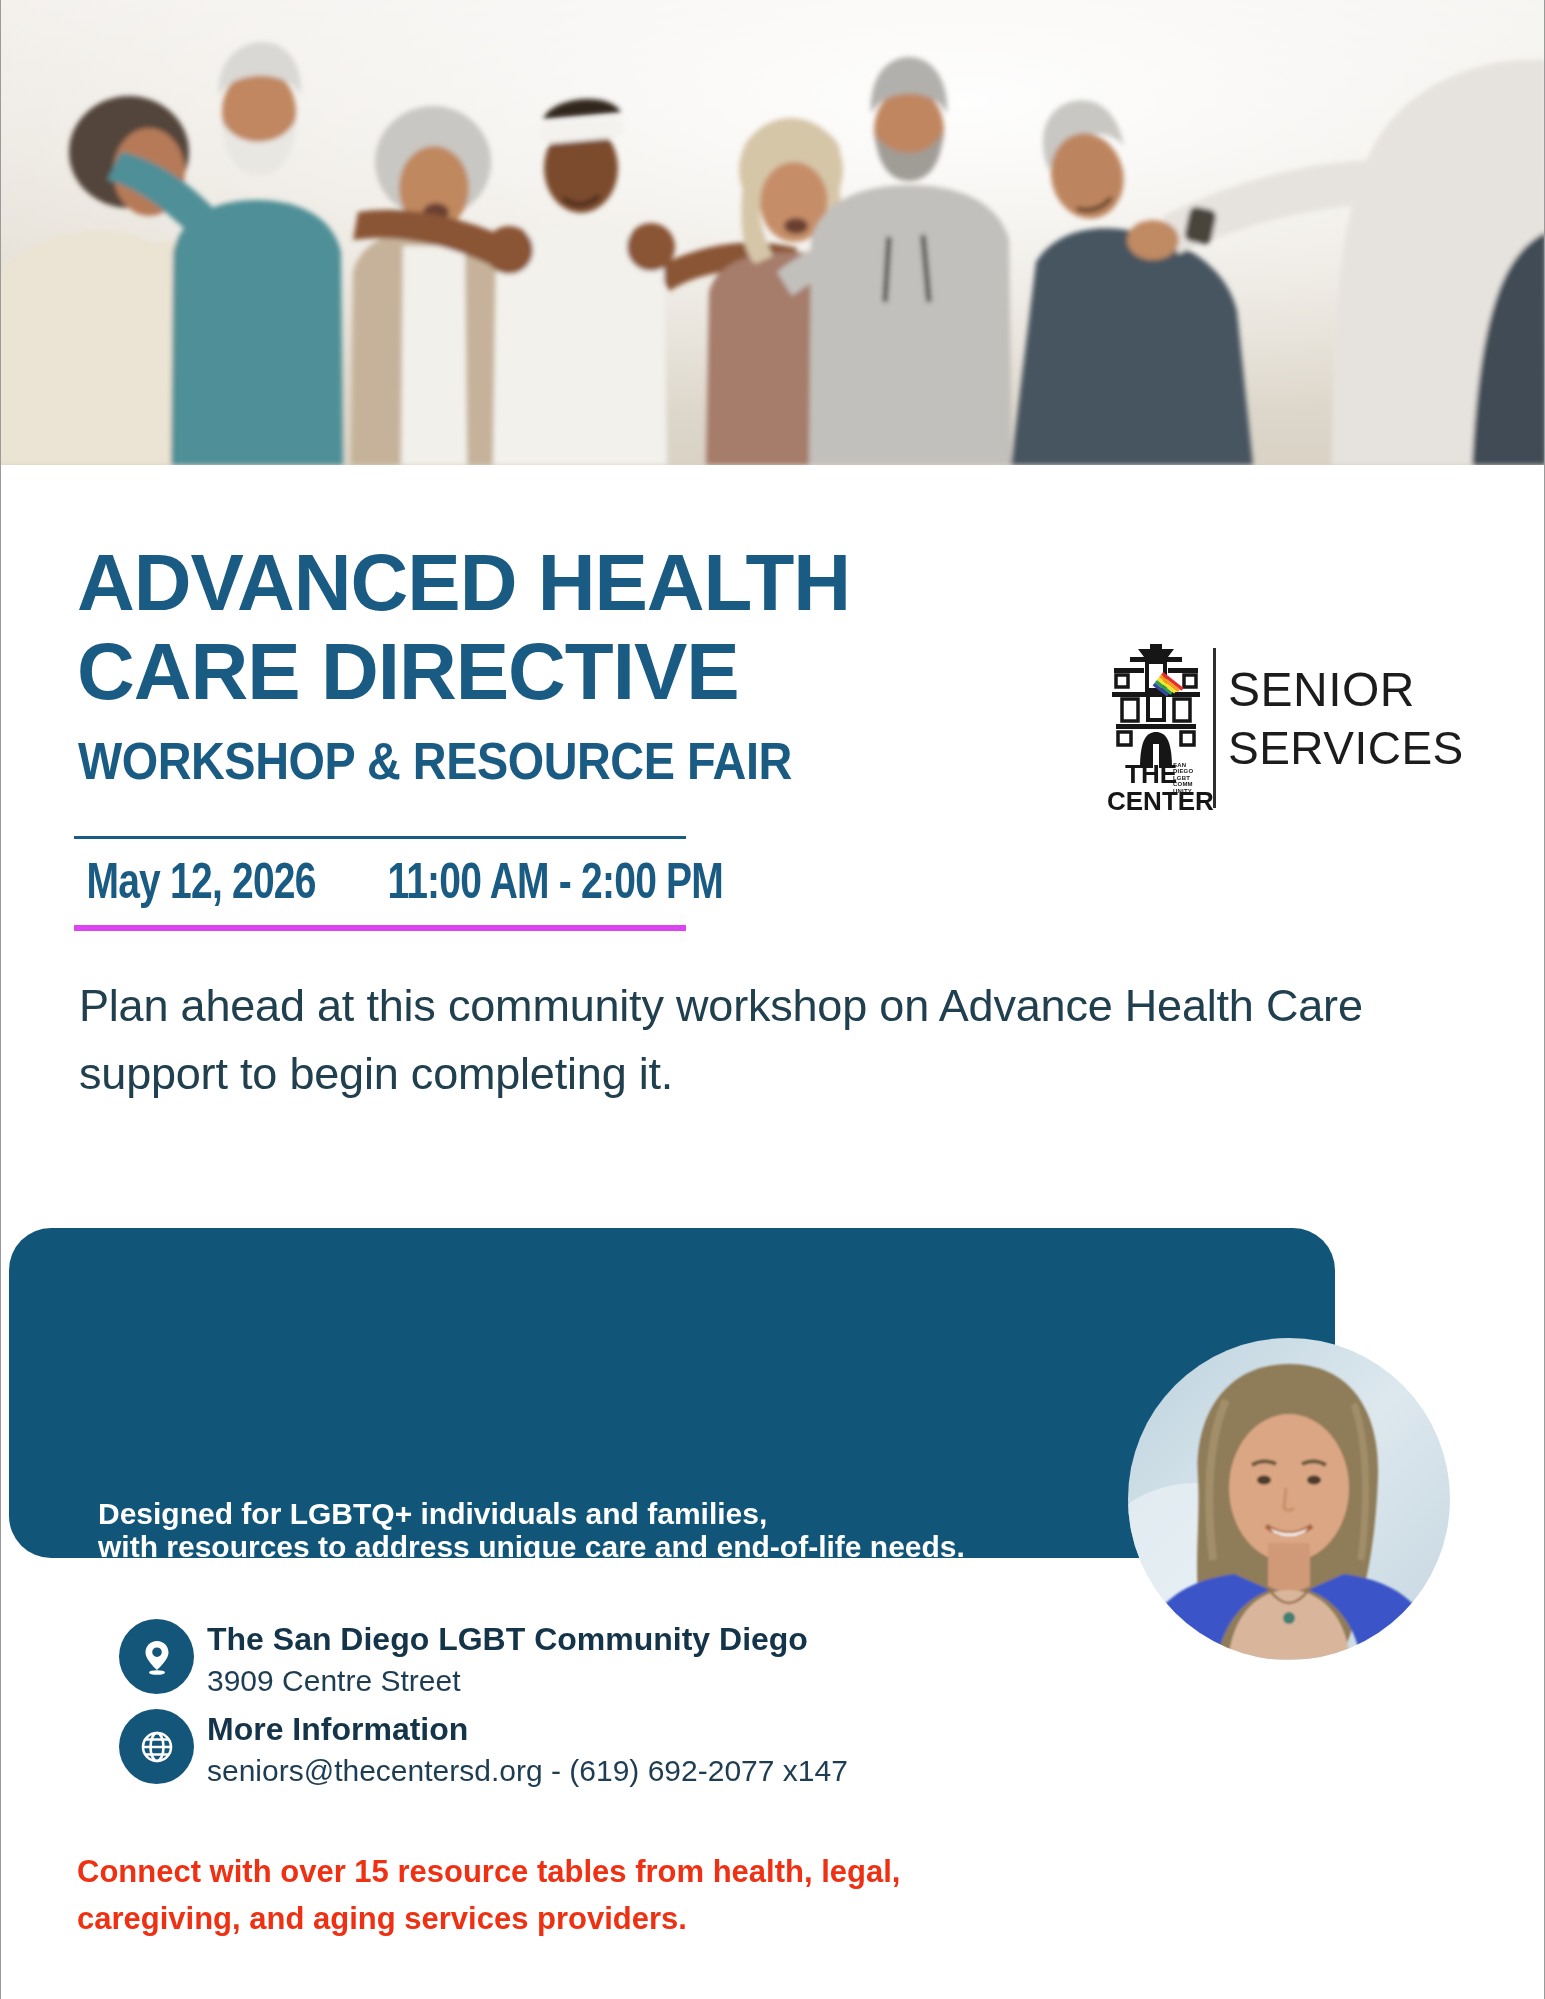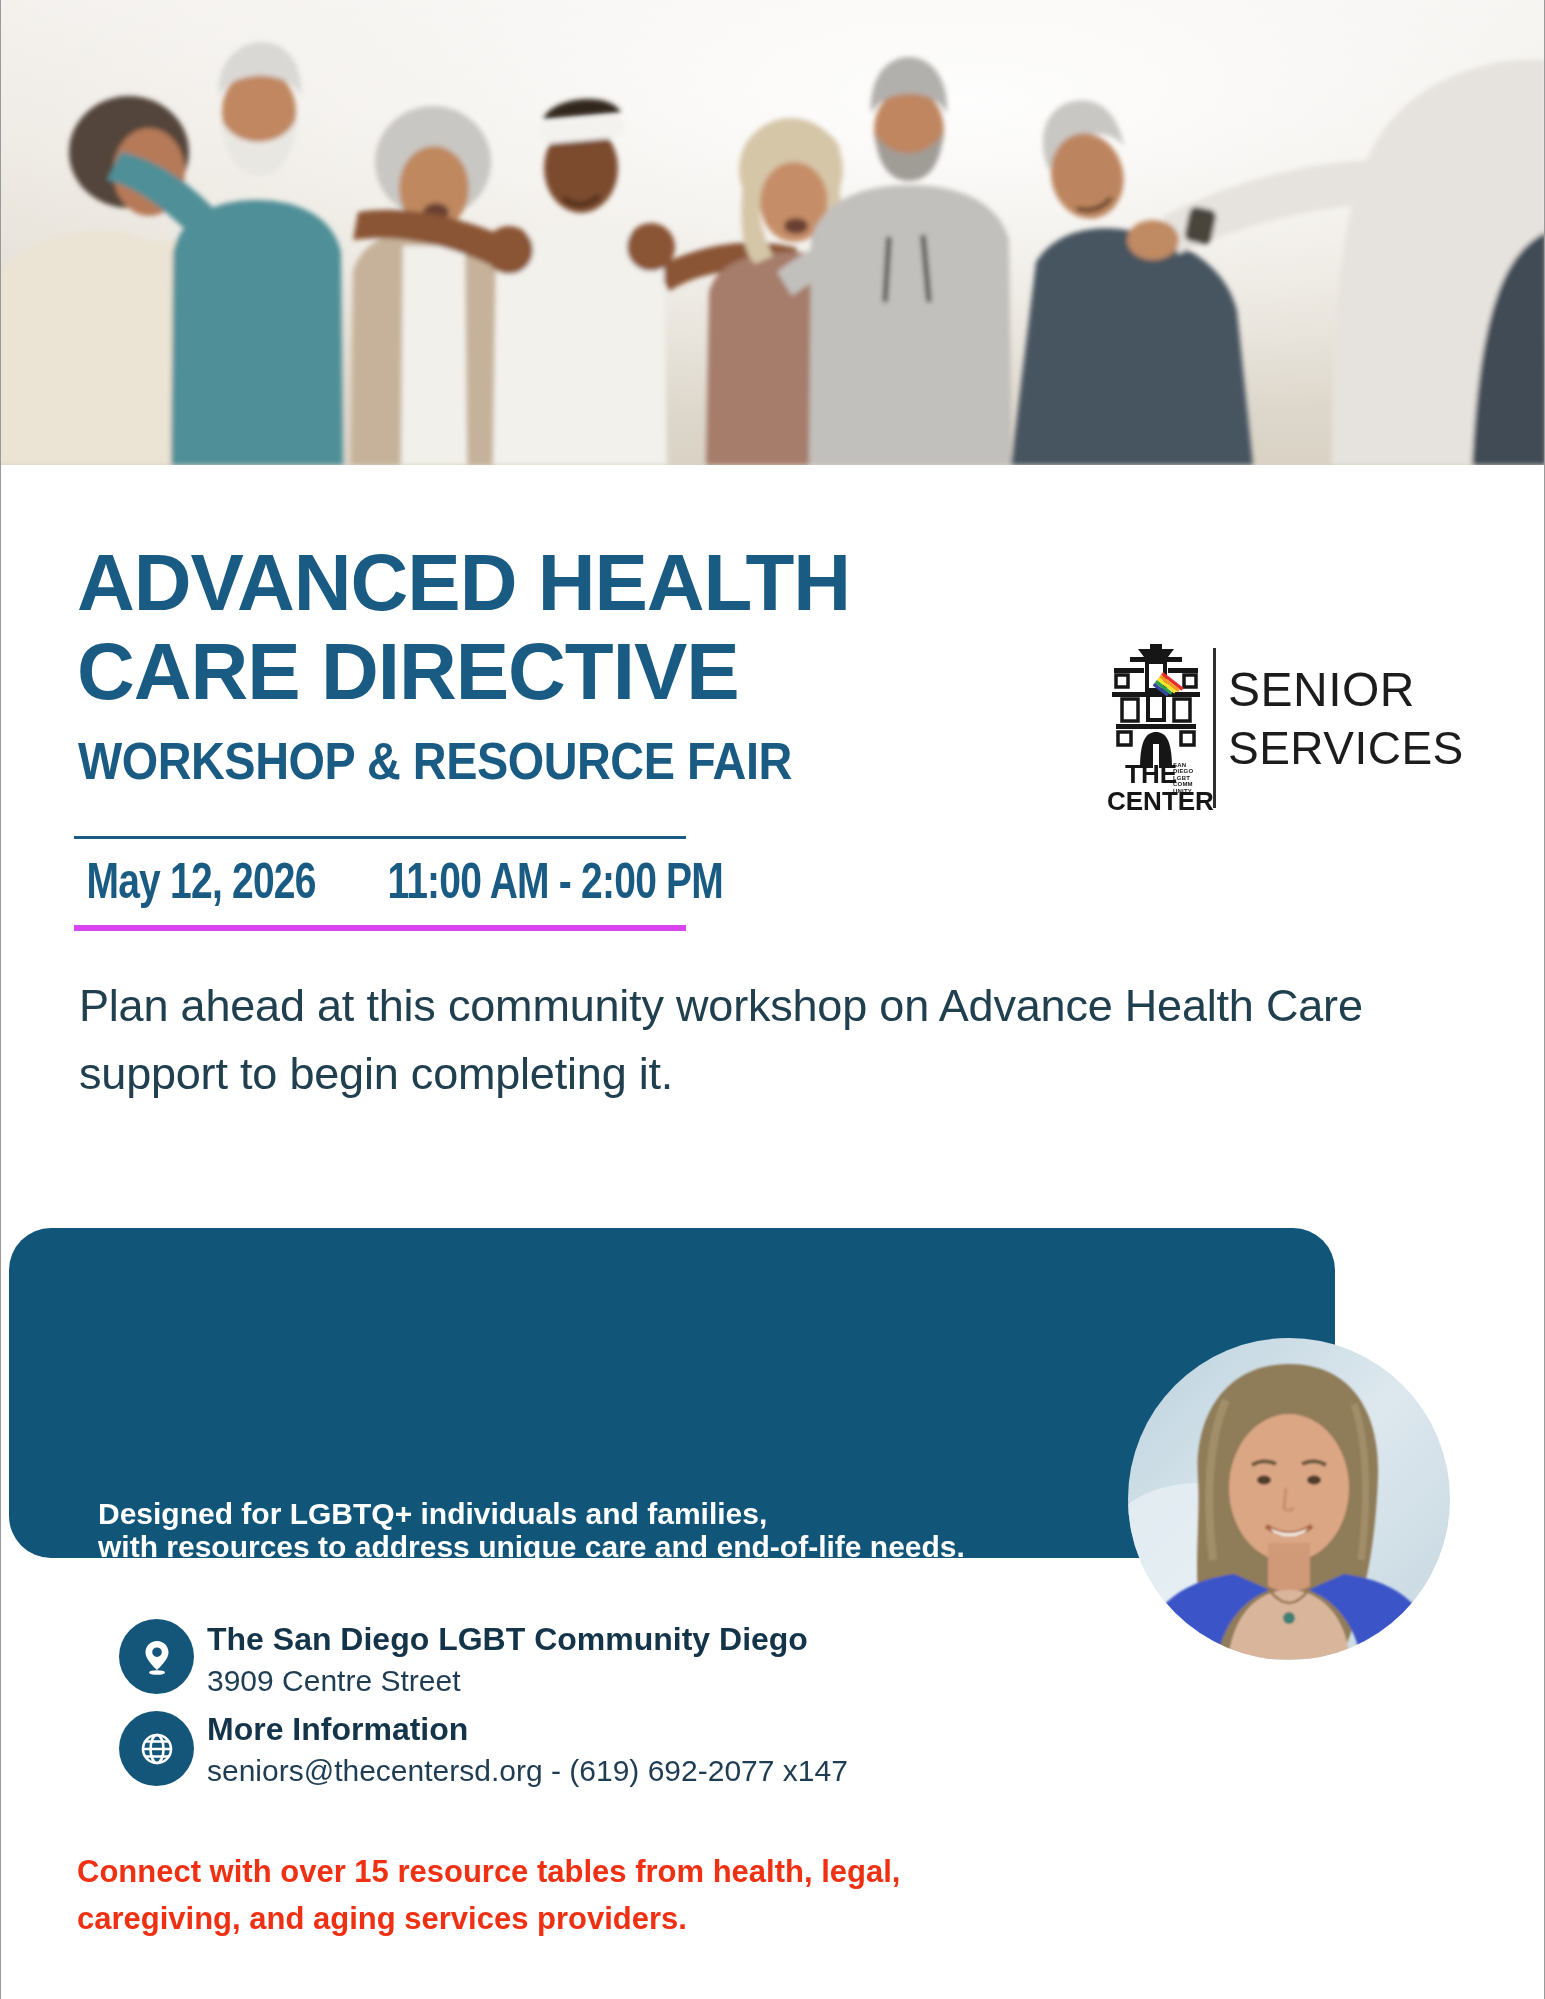--- a/index.html
+++ b/index.html
@@ -253,21 +253,21 @@
         </svg>
       </div>
       <div style="margin-left:13px;padding-top:2px;">
         <div class="c-title">The San Diego LGBT Community Diego</div>
         <div class="c-detail">3909 Centre Street</div>
       </div>
     </div>
   </div>
 
   <div class="abs" style="left:118px;top:1709px;">
-    <div style="display:flex;align-items:center;">
+    <div style="display:flex;align-items:flex-start;">
       <div class="c-icon">
         <svg viewBox="0 0 42 42">
           <g fill="none" stroke="#ffffff" stroke-width="2.6">
             <circle cx="21" cy="21" r="14"></circle>
             <ellipse cx="21" cy="21" rx="6.5" ry="14"></ellipse>
             <path d="M7,21 H35 M9.5,13.5 H32.5 M9.5,28.5 H32.5"></path>
           </g>
         </svg>
       </div>
       <div style="margin-left:13px;padding-top:2px;">

